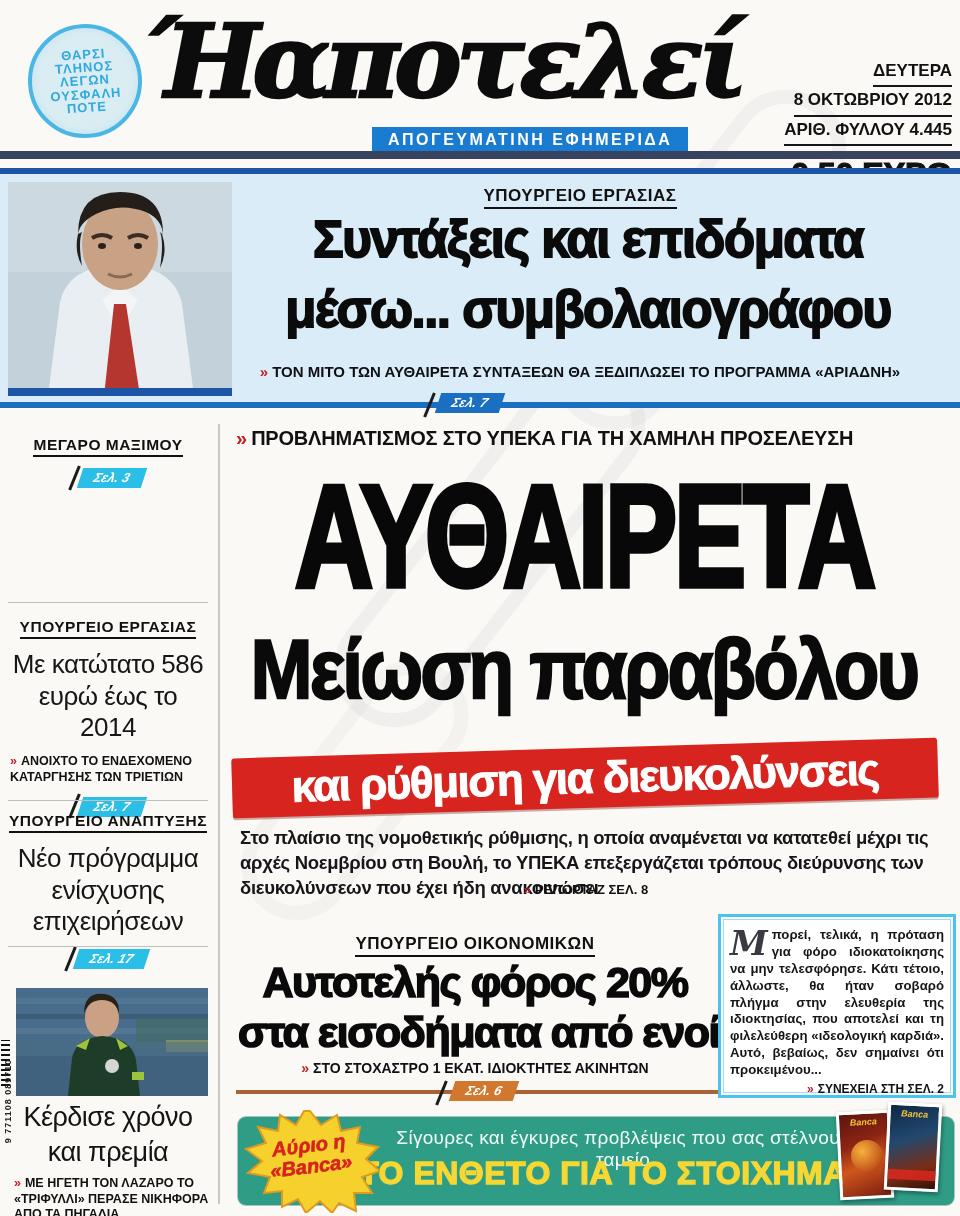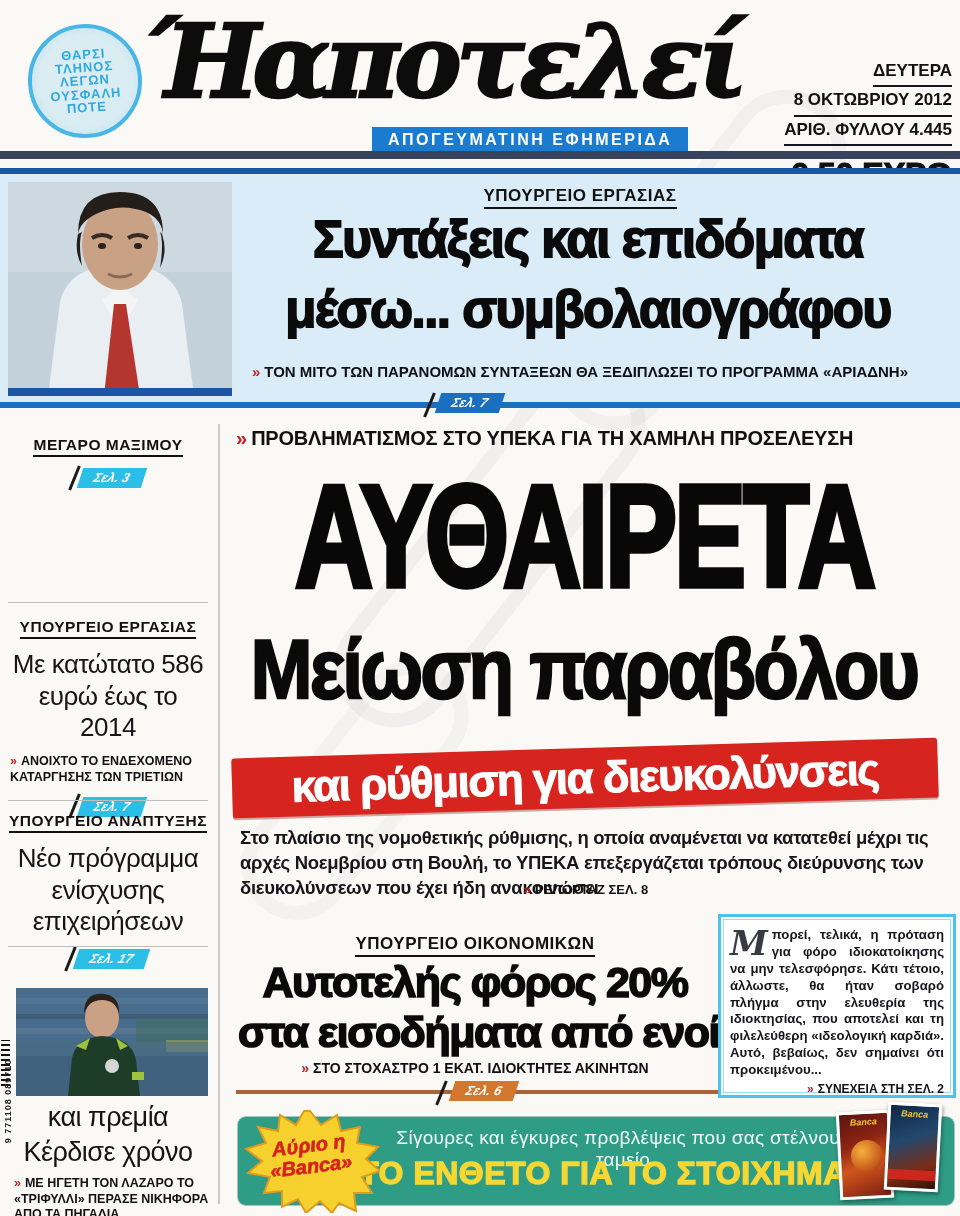--- a/index.html
+++ b/index.html
@@ -237,21 +237,21 @@
     <rect y="206" width="224" height="8" fill="#1d55a6"></rect>
   </svg>
 </div>
 
 <div class="abs lead-kicker-wrap">
   <span class="kicker">ΥΠΟΥΡΓΕΙΟ ΕΡΓΑΣΙΑΣ</span>
 </div>
 <div class="abs lead-h lead-h1">Συντάξεις και επιδόματα</div>
 <div class="abs lead-h lead-h2">μέσω... συμβολαιογράφου</div>
 <div class="abs deck lead-deck">
-  <span class="chev">»</span><span>ΤΟΝ ΜΙΤΟ ΤΩΝ ΠΑΡΑΝΟΜΩΝ ΣΥΝΤΑΞΕΩΝ ΘΑ ΞΕΔΙΠΛΩΣΕΙ ΤΟ ΠΡΟΓΡΑΜΜΑ «ΑΡΙΑΔΝΗ»</span>
+  <span class="chev">»</span><span>ΤΟΝ ΜΙΤΟ ΤΩΝ ΑΥΘΑΙΡΕΤΑ ΣΥΝΤΑΞΕΩΝ ΘΑ ΞΕΔΙΠΛΩΣΕΙ ΤΟ ΠΡΟΓΡΑΜΜΑ «ΑΡΙΑΔΝΗ»</span>
 </div>
 <div class="abs lead-bottom"></div>
 <div class="abs slash" style="left:428px;top:392px;"></div>
 <div class="abs" style="left:438px;top:393px;">
   <span class="ptag blue">Σελ. 7</span>
 </div>
 
 <div class="abs vsep"></div>
 
 <div class="abs sb" style="top:436px;">
@@ -299,22 +299,22 @@
     <ellipse cx="86" cy="30" rx="17" ry="20" fill="#caa184"></ellipse>
     <path d="M68 26 Q68 4 88 6 Q104 8 103 26 Q100 12 86 12 Q72 12 68 26 Z" fill="#2a2119"></path>
     <path d="M52 108 L56 70 Q60 50 86 48 Q116 50 120 72 L124 108 Z" fill="#1e3d28"></path>
     <path d="M60 58 L74 50 L70 62 Z" fill="#9dc43c"></path>
     <path d="M112 58 L100 50 L104 62 Z" fill="#9dc43c"></path>
     <circle cx="96" cy="78" r="7" fill="#e8e8e8" opacity=".9"></circle>
     <rect x="116" y="84" width="12" height="8" fill="#9dc43c"></rect>
   </svg>
 </div>
 <div class="abs sports-h">
+  <div>Κέρδισε χρόνο</div>
   <div>και πρεμία</div>
-  <div>Κέρδισε χρόνο</div>
 </div>
 <div class="abs sports-deck">
   <span class="chev">»</span><span>ΜΕ ΗΓΕΤΗ ΤΟΝ ΛΑΖΑΡΟ ΤΟ «ΤΡΙΦΥΛΛΙ» ΠΕΡΑΣΕ ΝΙΚΗΦΟΡΑ ΑΠΟ ΤΑ ΠΗΓΑΔΙΑ</span>
 </div>
 
 <div class="abs barcode">
   <div class="bars"></div>
   <div class="num">9 771108 089710</div>
 </div>
 

